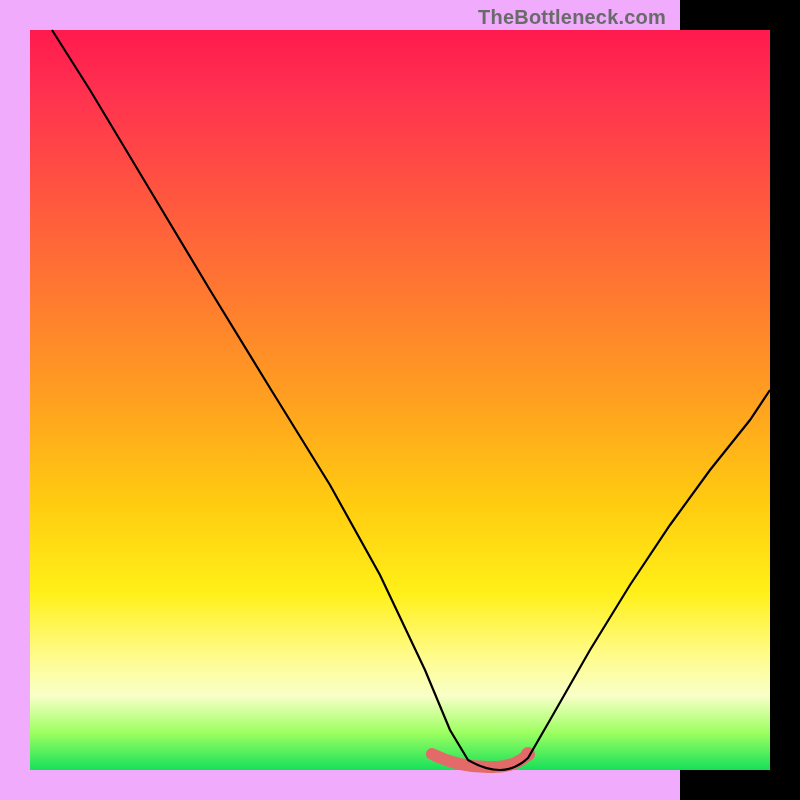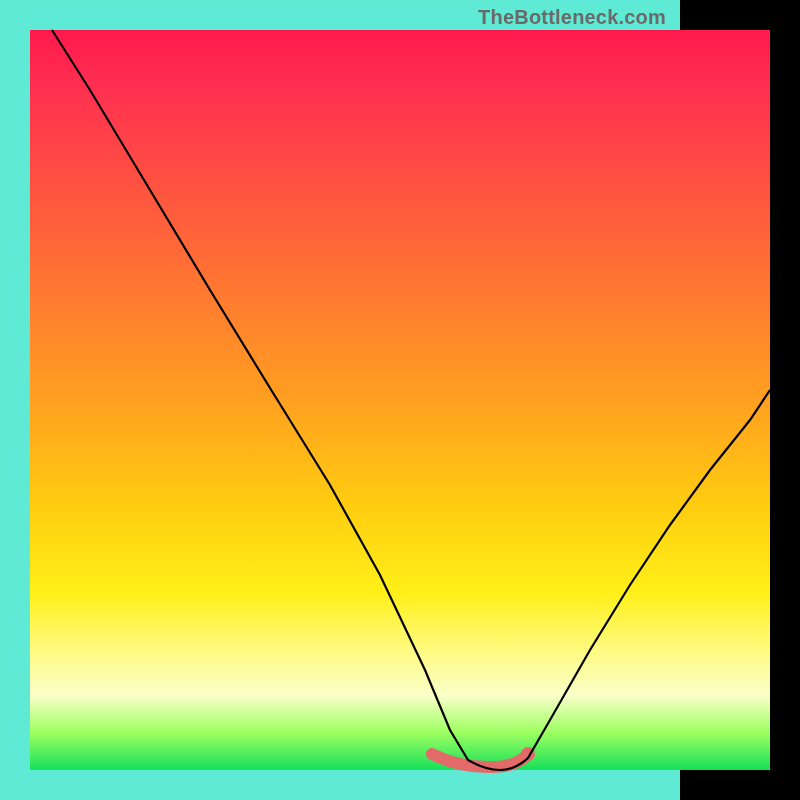--- a/index.html
+++ b/index.html
@@ -8,21 +8,21 @@
     width: 800px;
     height: 800px;
     background: #000;
     overflow: hidden;
     font-family: Arial, Helvetica, sans-serif;
   }
   .frame {
     position: relative;
     width: 680px;
     height: 800px;
-    background: #5eead4;
+    background: #f0abfc;
   }
   .plot {
     position: absolute;
     left: 30px;
     top: 30px;
     width: 740px;
     height: 740px;
     
     background: linear-gradient(to bottom,
       #ff1a4d 0%,

